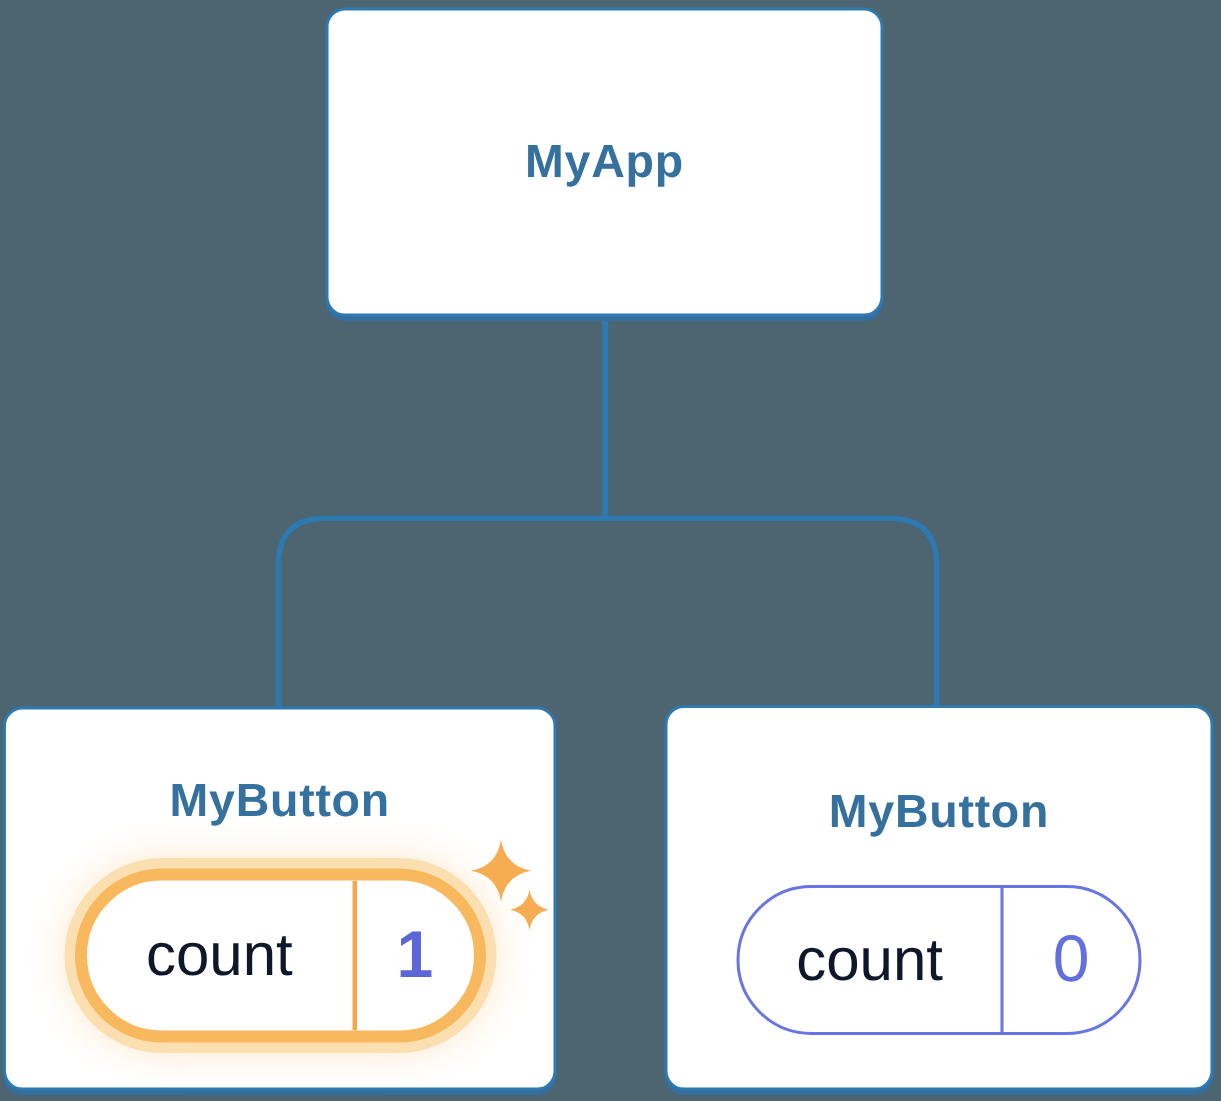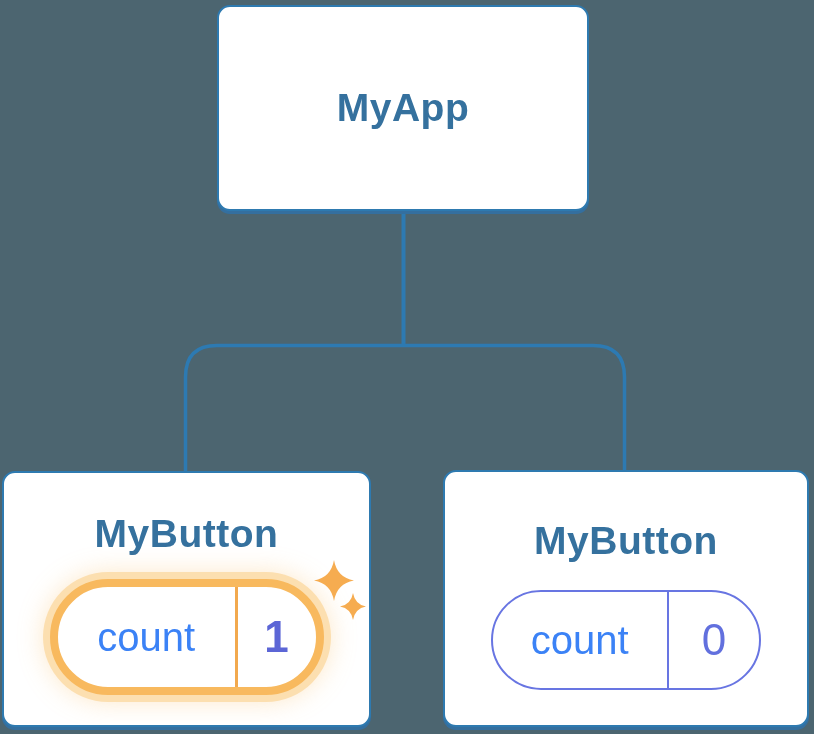--- a/index.html
+++ b/index.html
@@ -42,21 +42,21 @@
     left: 2px; top: 471px;
     width: 369px; height: 256px;
     padding-top: 38px;
   }
   .card-right {
     left: 443px; top: 470px;
     width: 366px; height: 257px;
     padding-top: 46px;
   }
   .node-title {
-    font-size: 39px;
+    font-size: 31px;
     font-weight: 700;
     letter-spacing: 0.5px;
     color: #35719e;
     line-height: 46px;
     white-space: nowrap;
   }
   .pill {
     display: flex;
     align-items: stretch;
     background: #ffffff;
@@ -76,21 +76,21 @@
     width: 270px;
     height: 100px;
     border: 2px solid #6875e2;
   }
   .pill-key {
     flex: 1;
     display: flex;
     align-items: center;
     justify-content: center;
     font-size: 40px;
-    color: #3b82f6;
+    color: #0f172a;
   }
   .pill-divider { width: 2.5px; }
   .pill-highlight .pill-divider { background: #f2a94e; }
   .pill-plain .pill-divider { background: #6875e2; }
   .pill-value {
     display: flex;
     align-items: center;
     justify-content: center;
     font-size: 44px;
     color: #6270de;

